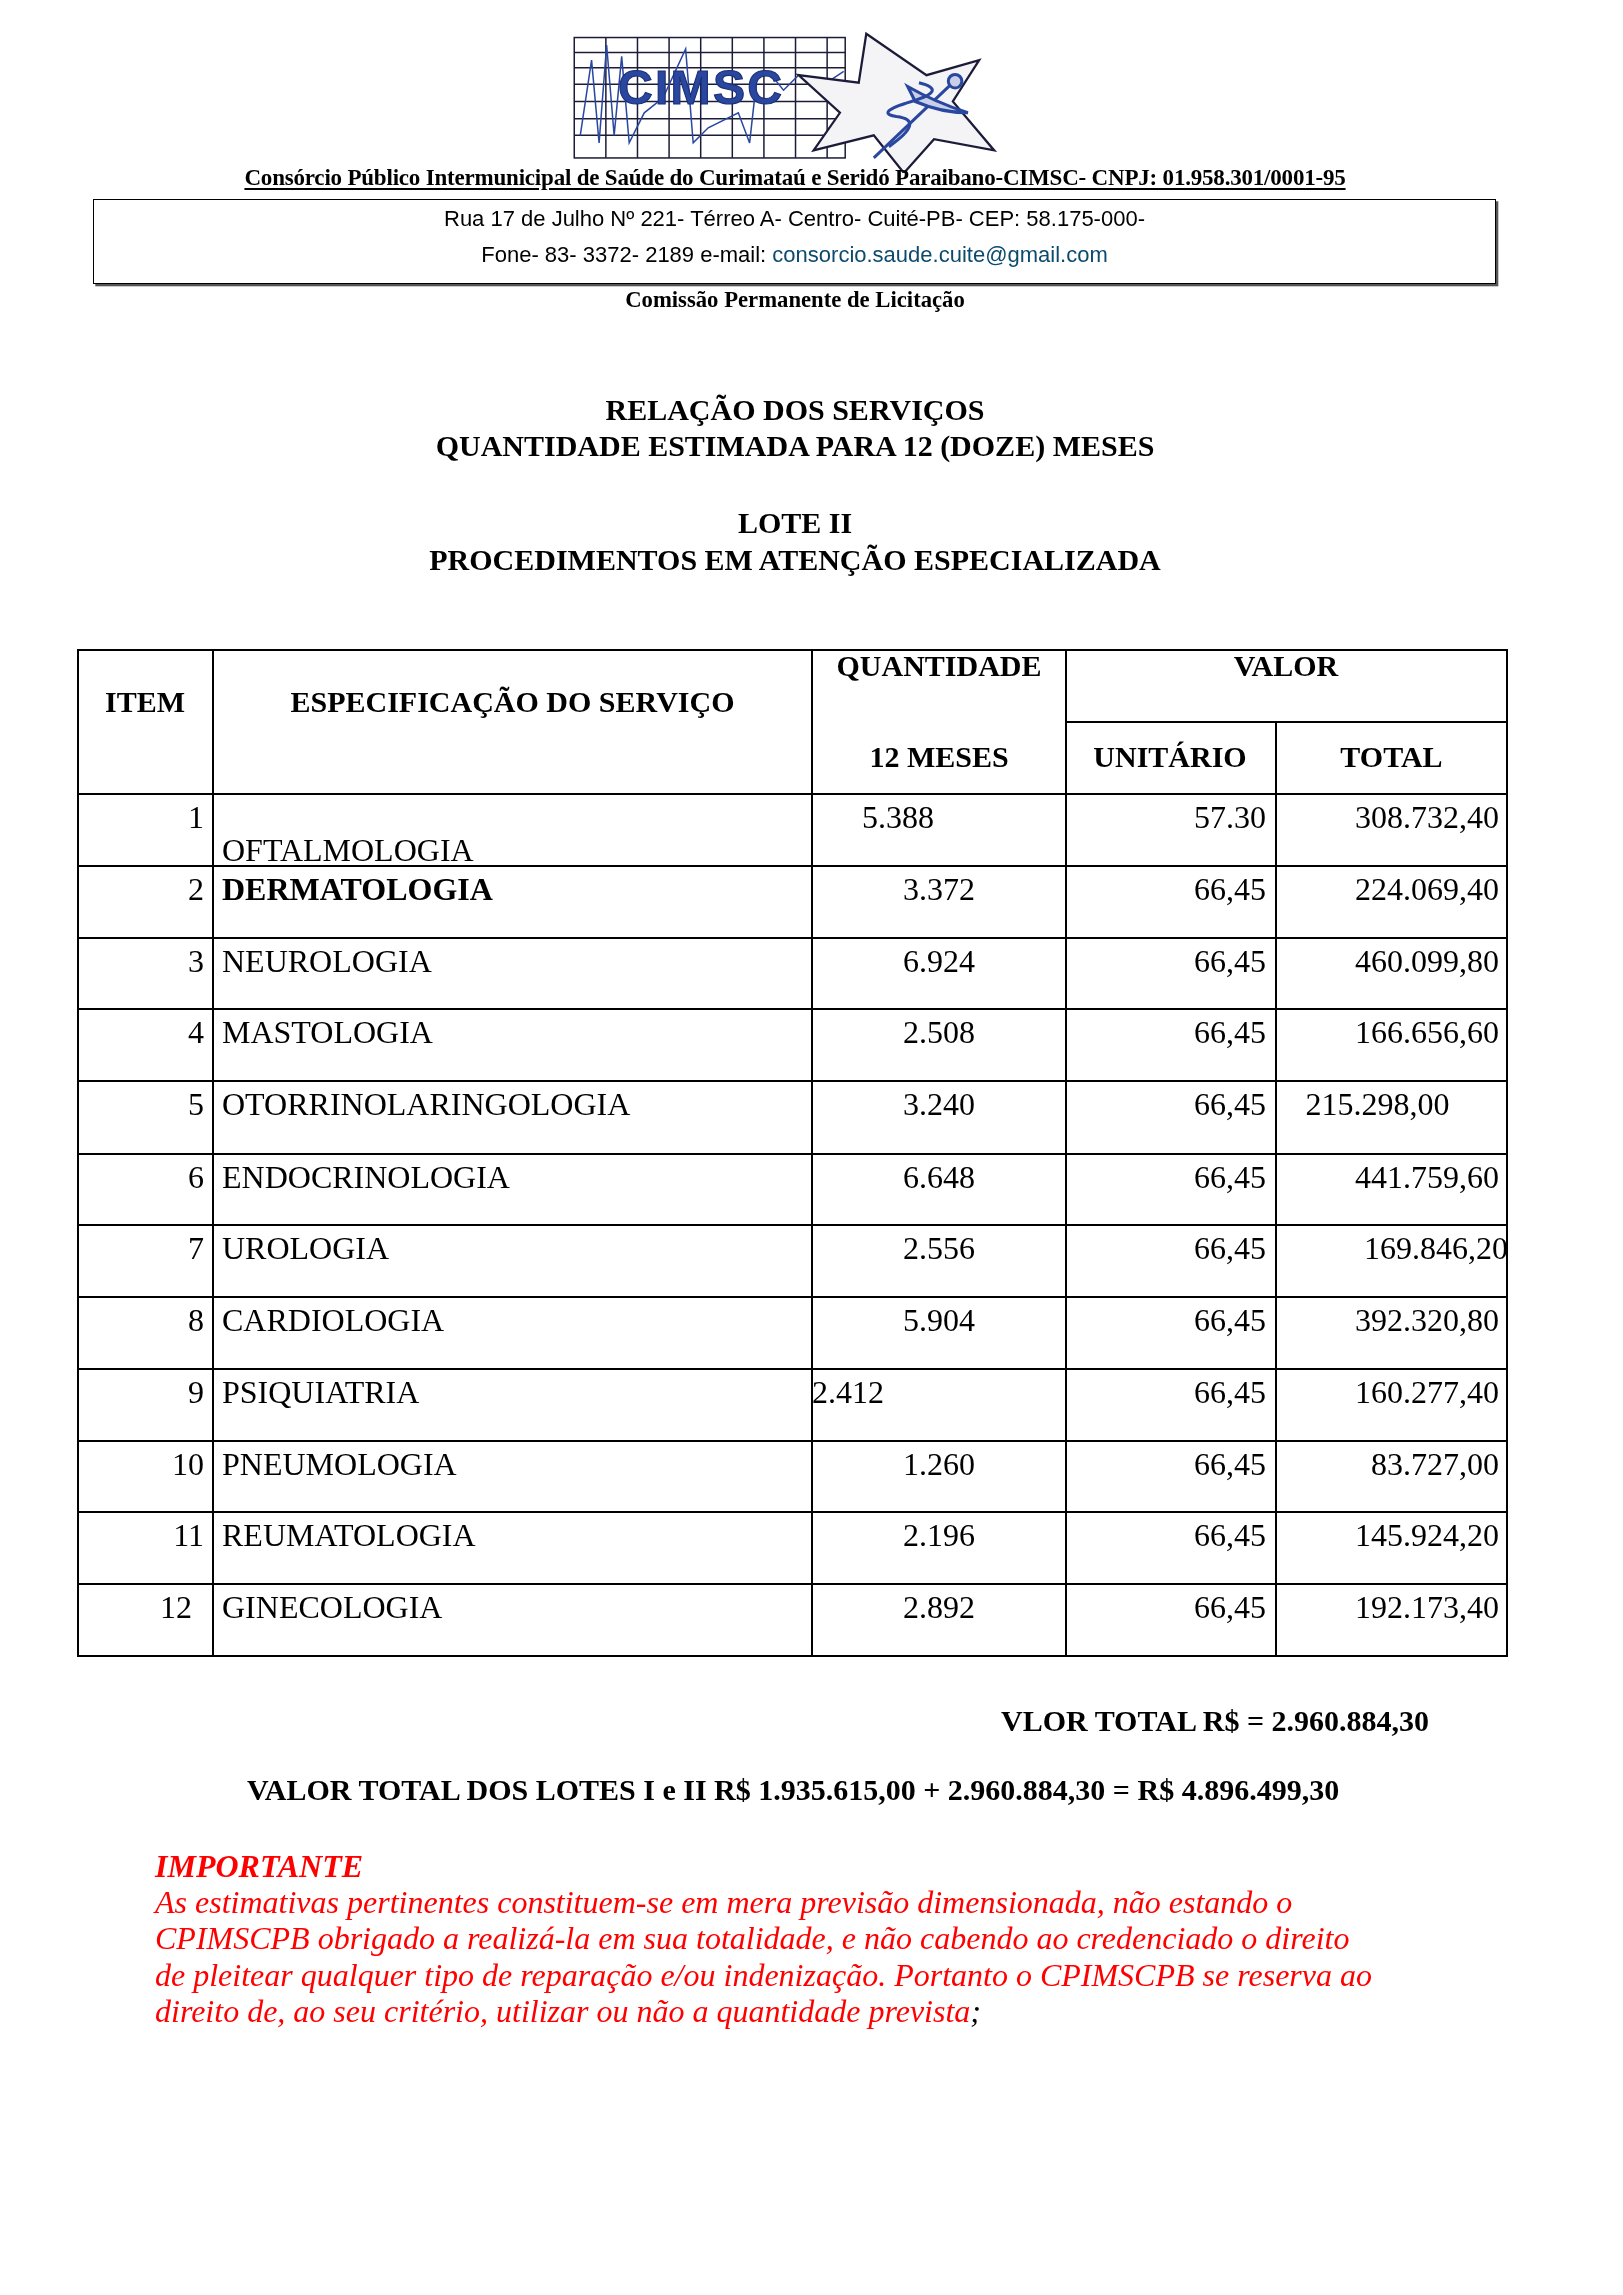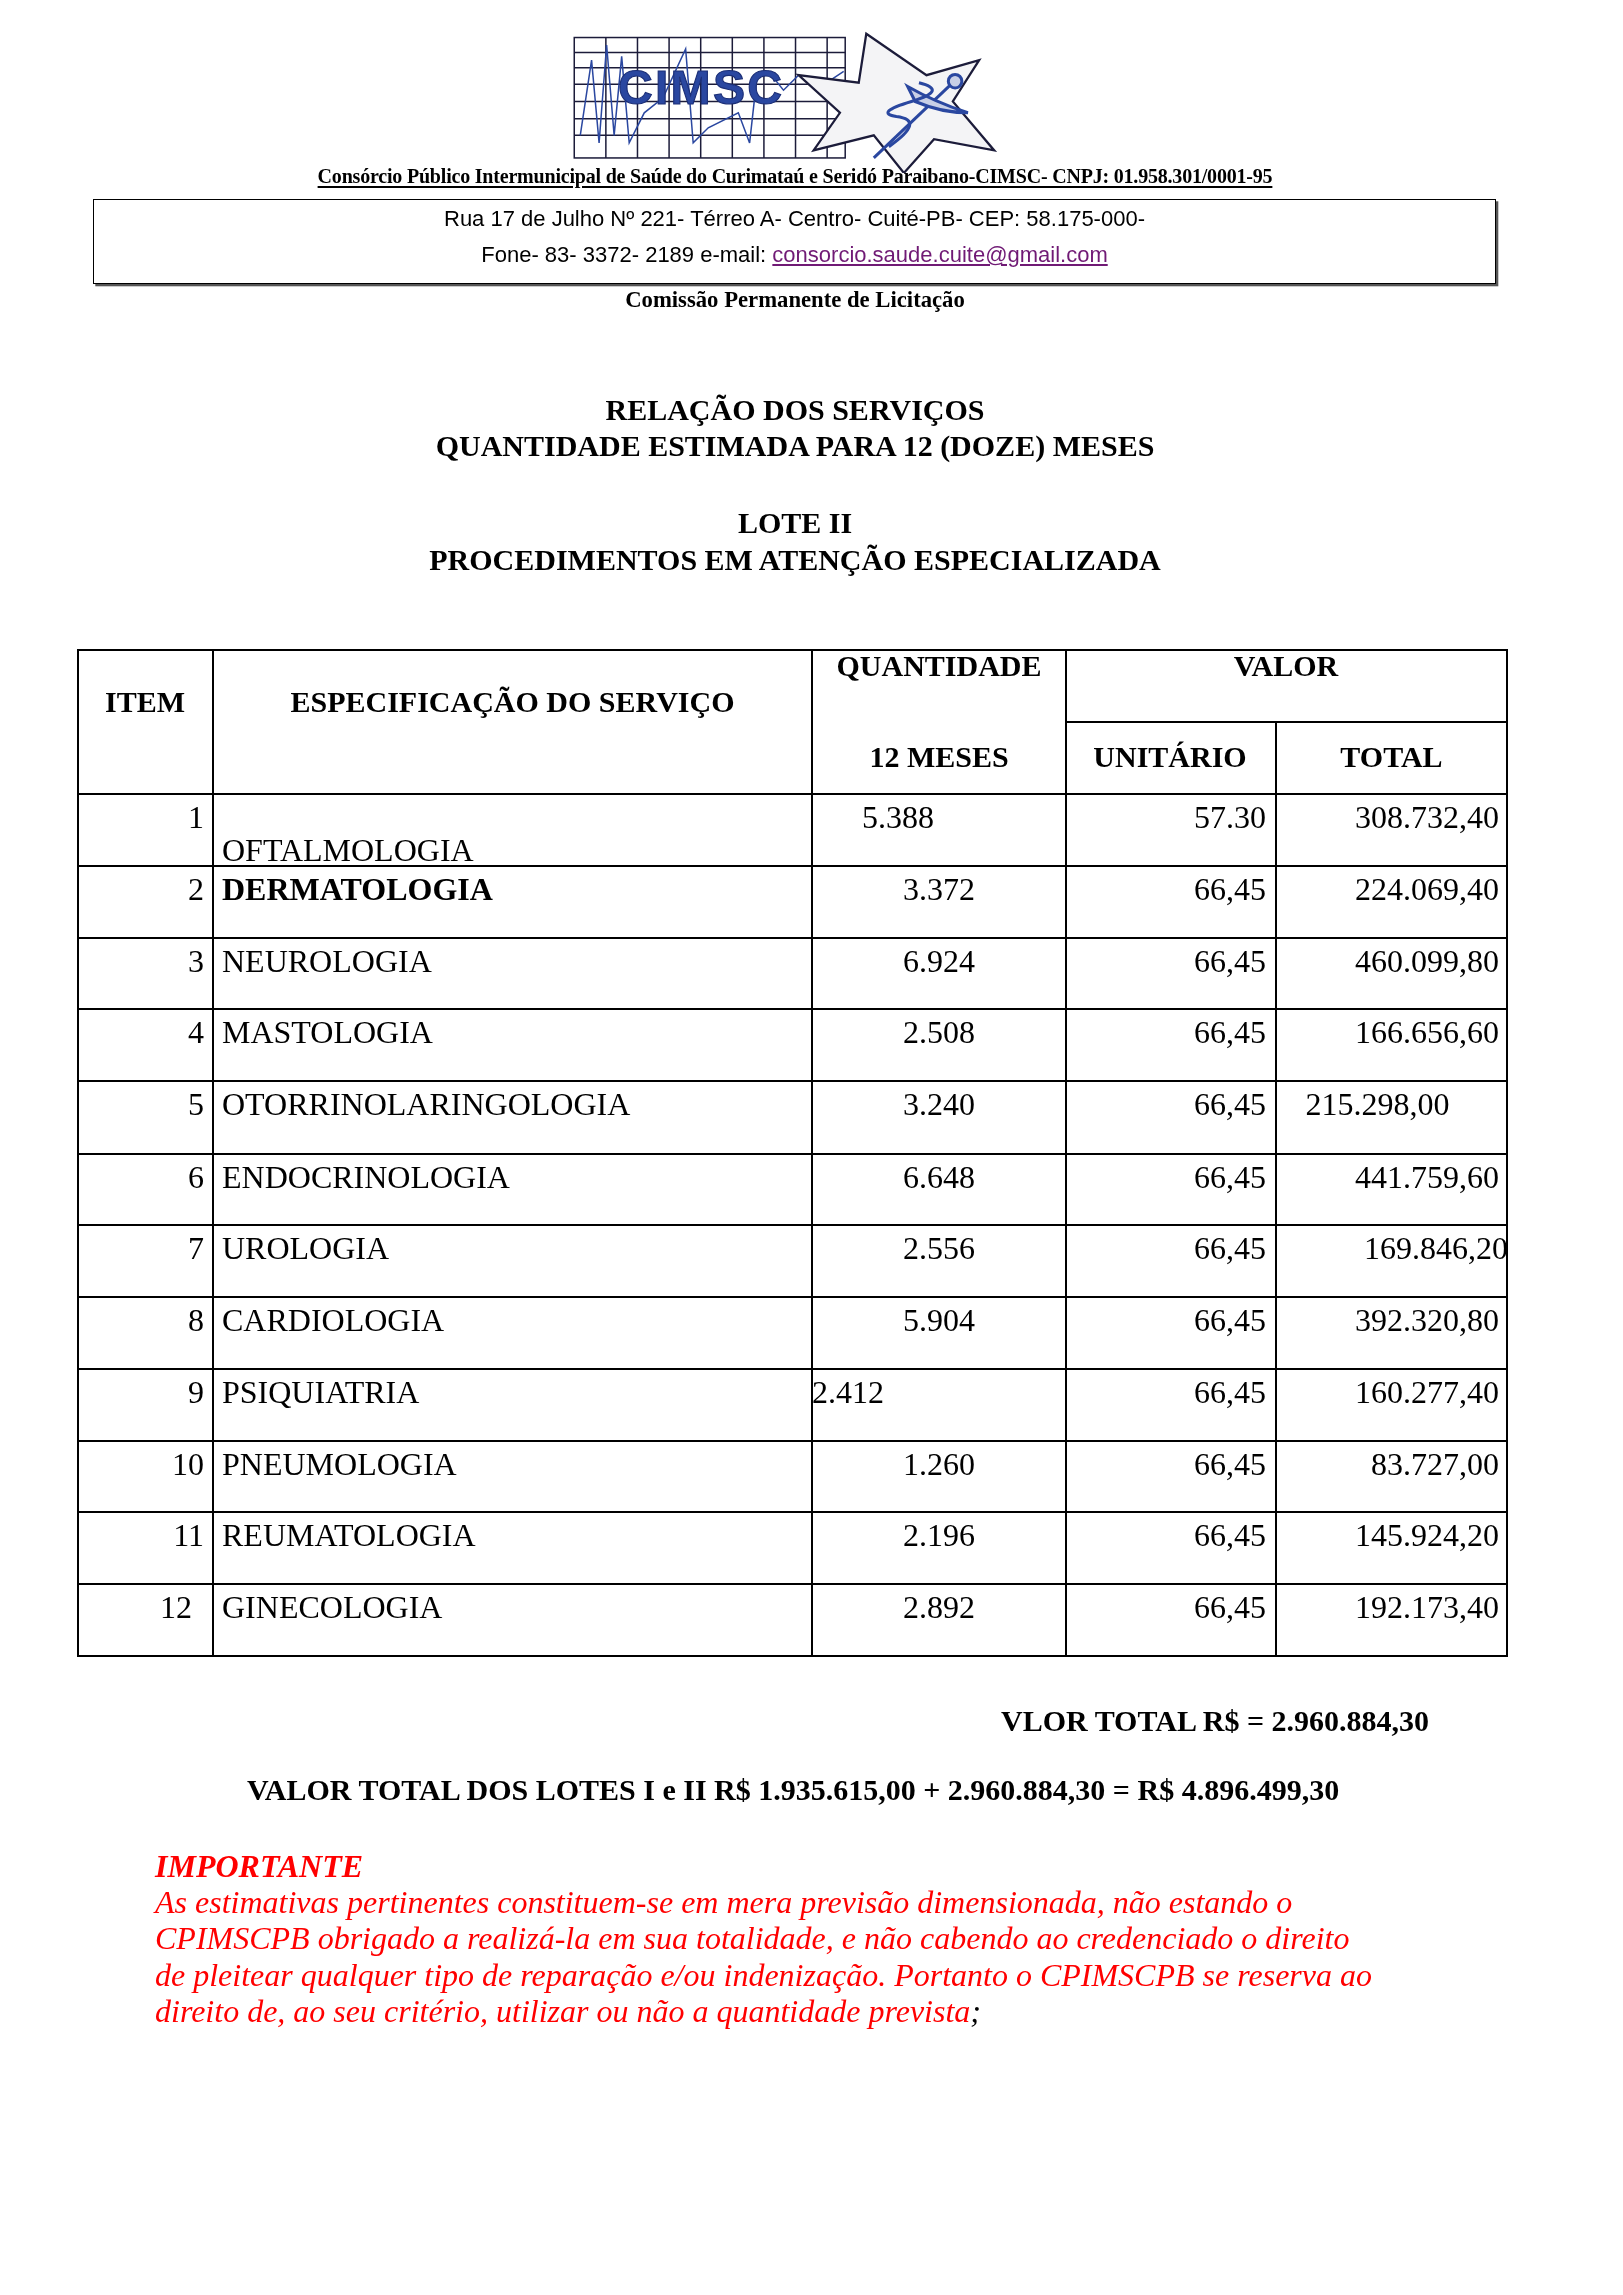--- a/index.html
+++ b/index.html
@@ -3,26 +3,26 @@
 <meta charset="utf-8">
 <style>
   html, body { margin:0; padding:0; background:#ffffff; }
   body { width:1623px; height:2295px; position:relative; overflow:hidden; font-family:"Liberation Serif", serif; color:#000; }
   .abs { position:absolute; }
 
   
   .logo { left:572px; top:30px; width:502px; height:143px; }
 
   
-  .org-title { left:0; width:1590px; top:165px; text-align:center; font-weight:bold; font-size:20px; text-decoration:underline; text-decoration-thickness:2.3px; text-underline-offset:3px; letter-spacing:-0.2px; white-space:nowrap; }
+  .org-title { left:0; width:1590px; top:165px; text-align:center; font-weight:bold; font-size:23px; text-decoration:underline; text-decoration-thickness:2.3px; text-underline-offset:3px; letter-spacing:-0.2px; white-space:nowrap; }
   .addr-box { left:93px; top:199px; width:1401px; height:83px; border:1.5px solid #000; box-shadow:2.3px 2.3px 0 #555; }
   .addr-line { position:absolute; left:0; width:100%; text-align:center; font-family:"Liberation Sans", sans-serif; font-size:22px; white-space:nowrap; }
   .addr-line.l1 { top:6px; }
   .addr-line.l2 { top:42px; }
-  .email { color:#701a75; text-decoration:underline; }
+  .email { color:#0c4a6e; }
   .commission { left:0; width:1590px; top:287px; text-align:center; font-weight:bold; font-size:22.7px; }
 
   
   .title { left:0; width:1590px; text-align:center; font-weight:bold; font-size:30px; white-space:nowrap; }
 
   
   .grid { left:77px; top:649px; width:1431px; height:1007px; }
   .cell { position:absolute; box-sizing:border-box; font-size:32px; white-space:nowrap; }
   .hline { position:absolute; background:#000; height:1.5px; }
   .vline { position:absolute; background:#000; width:1.5px; }

